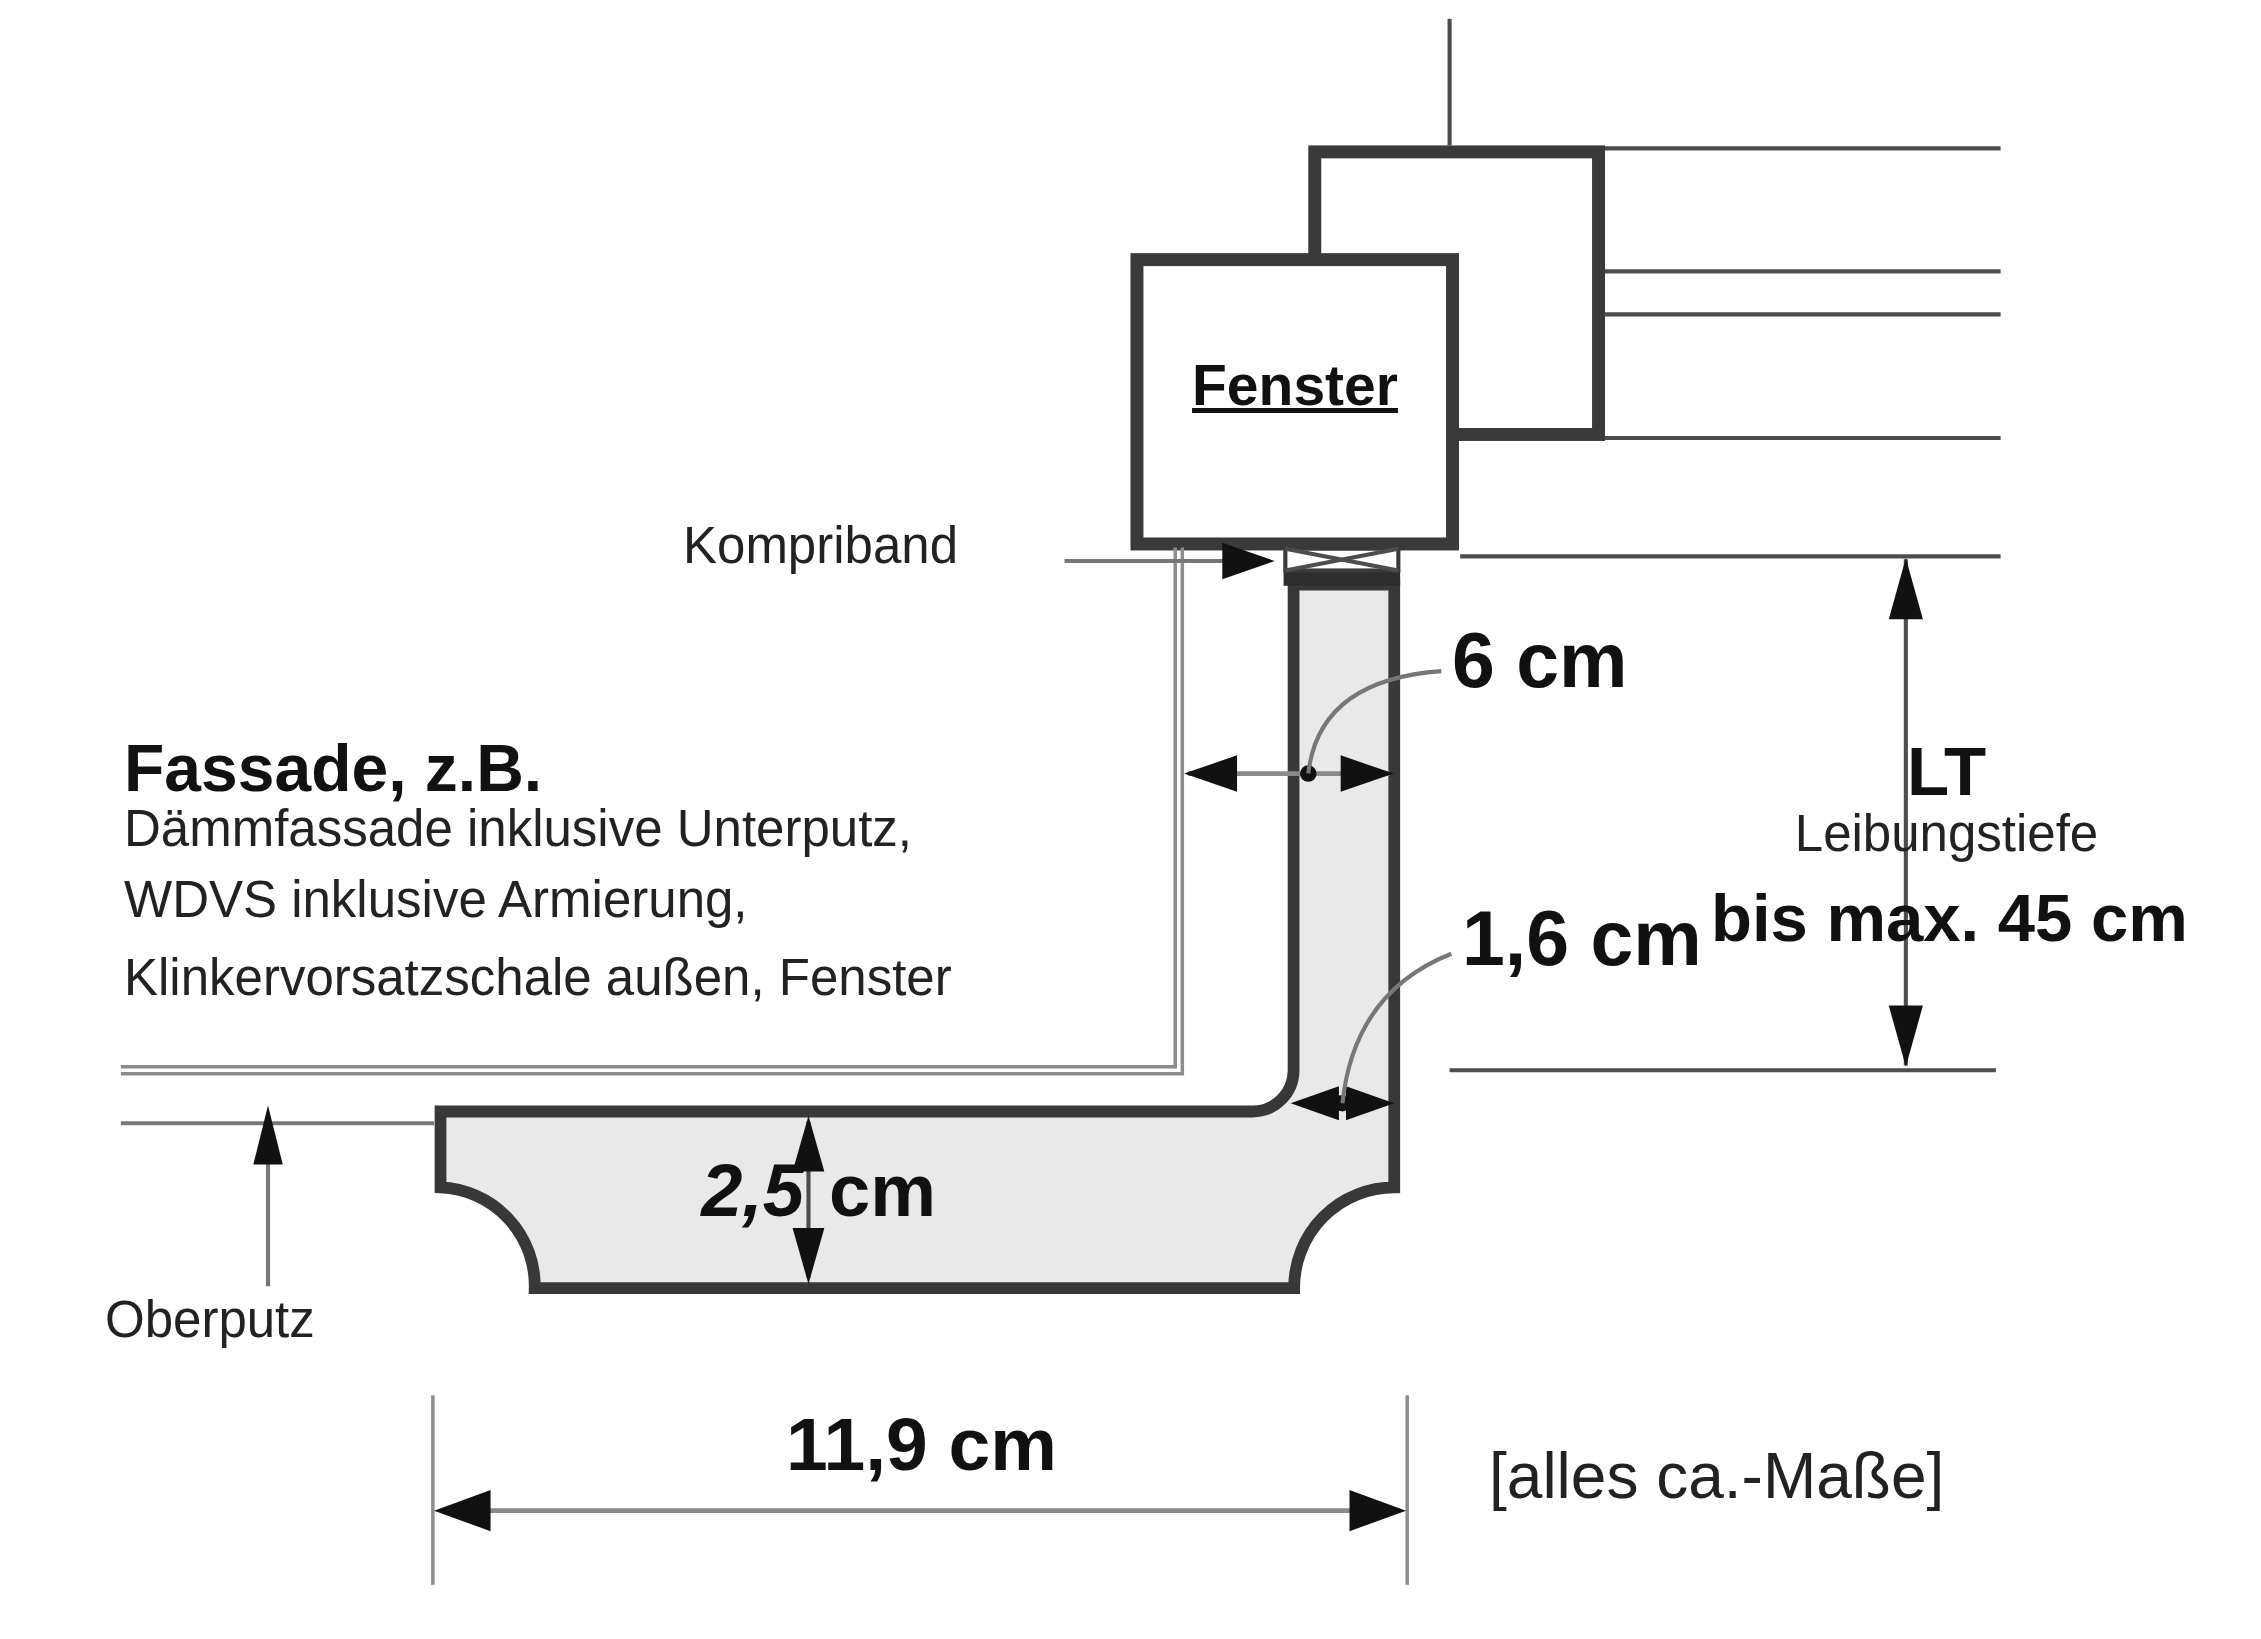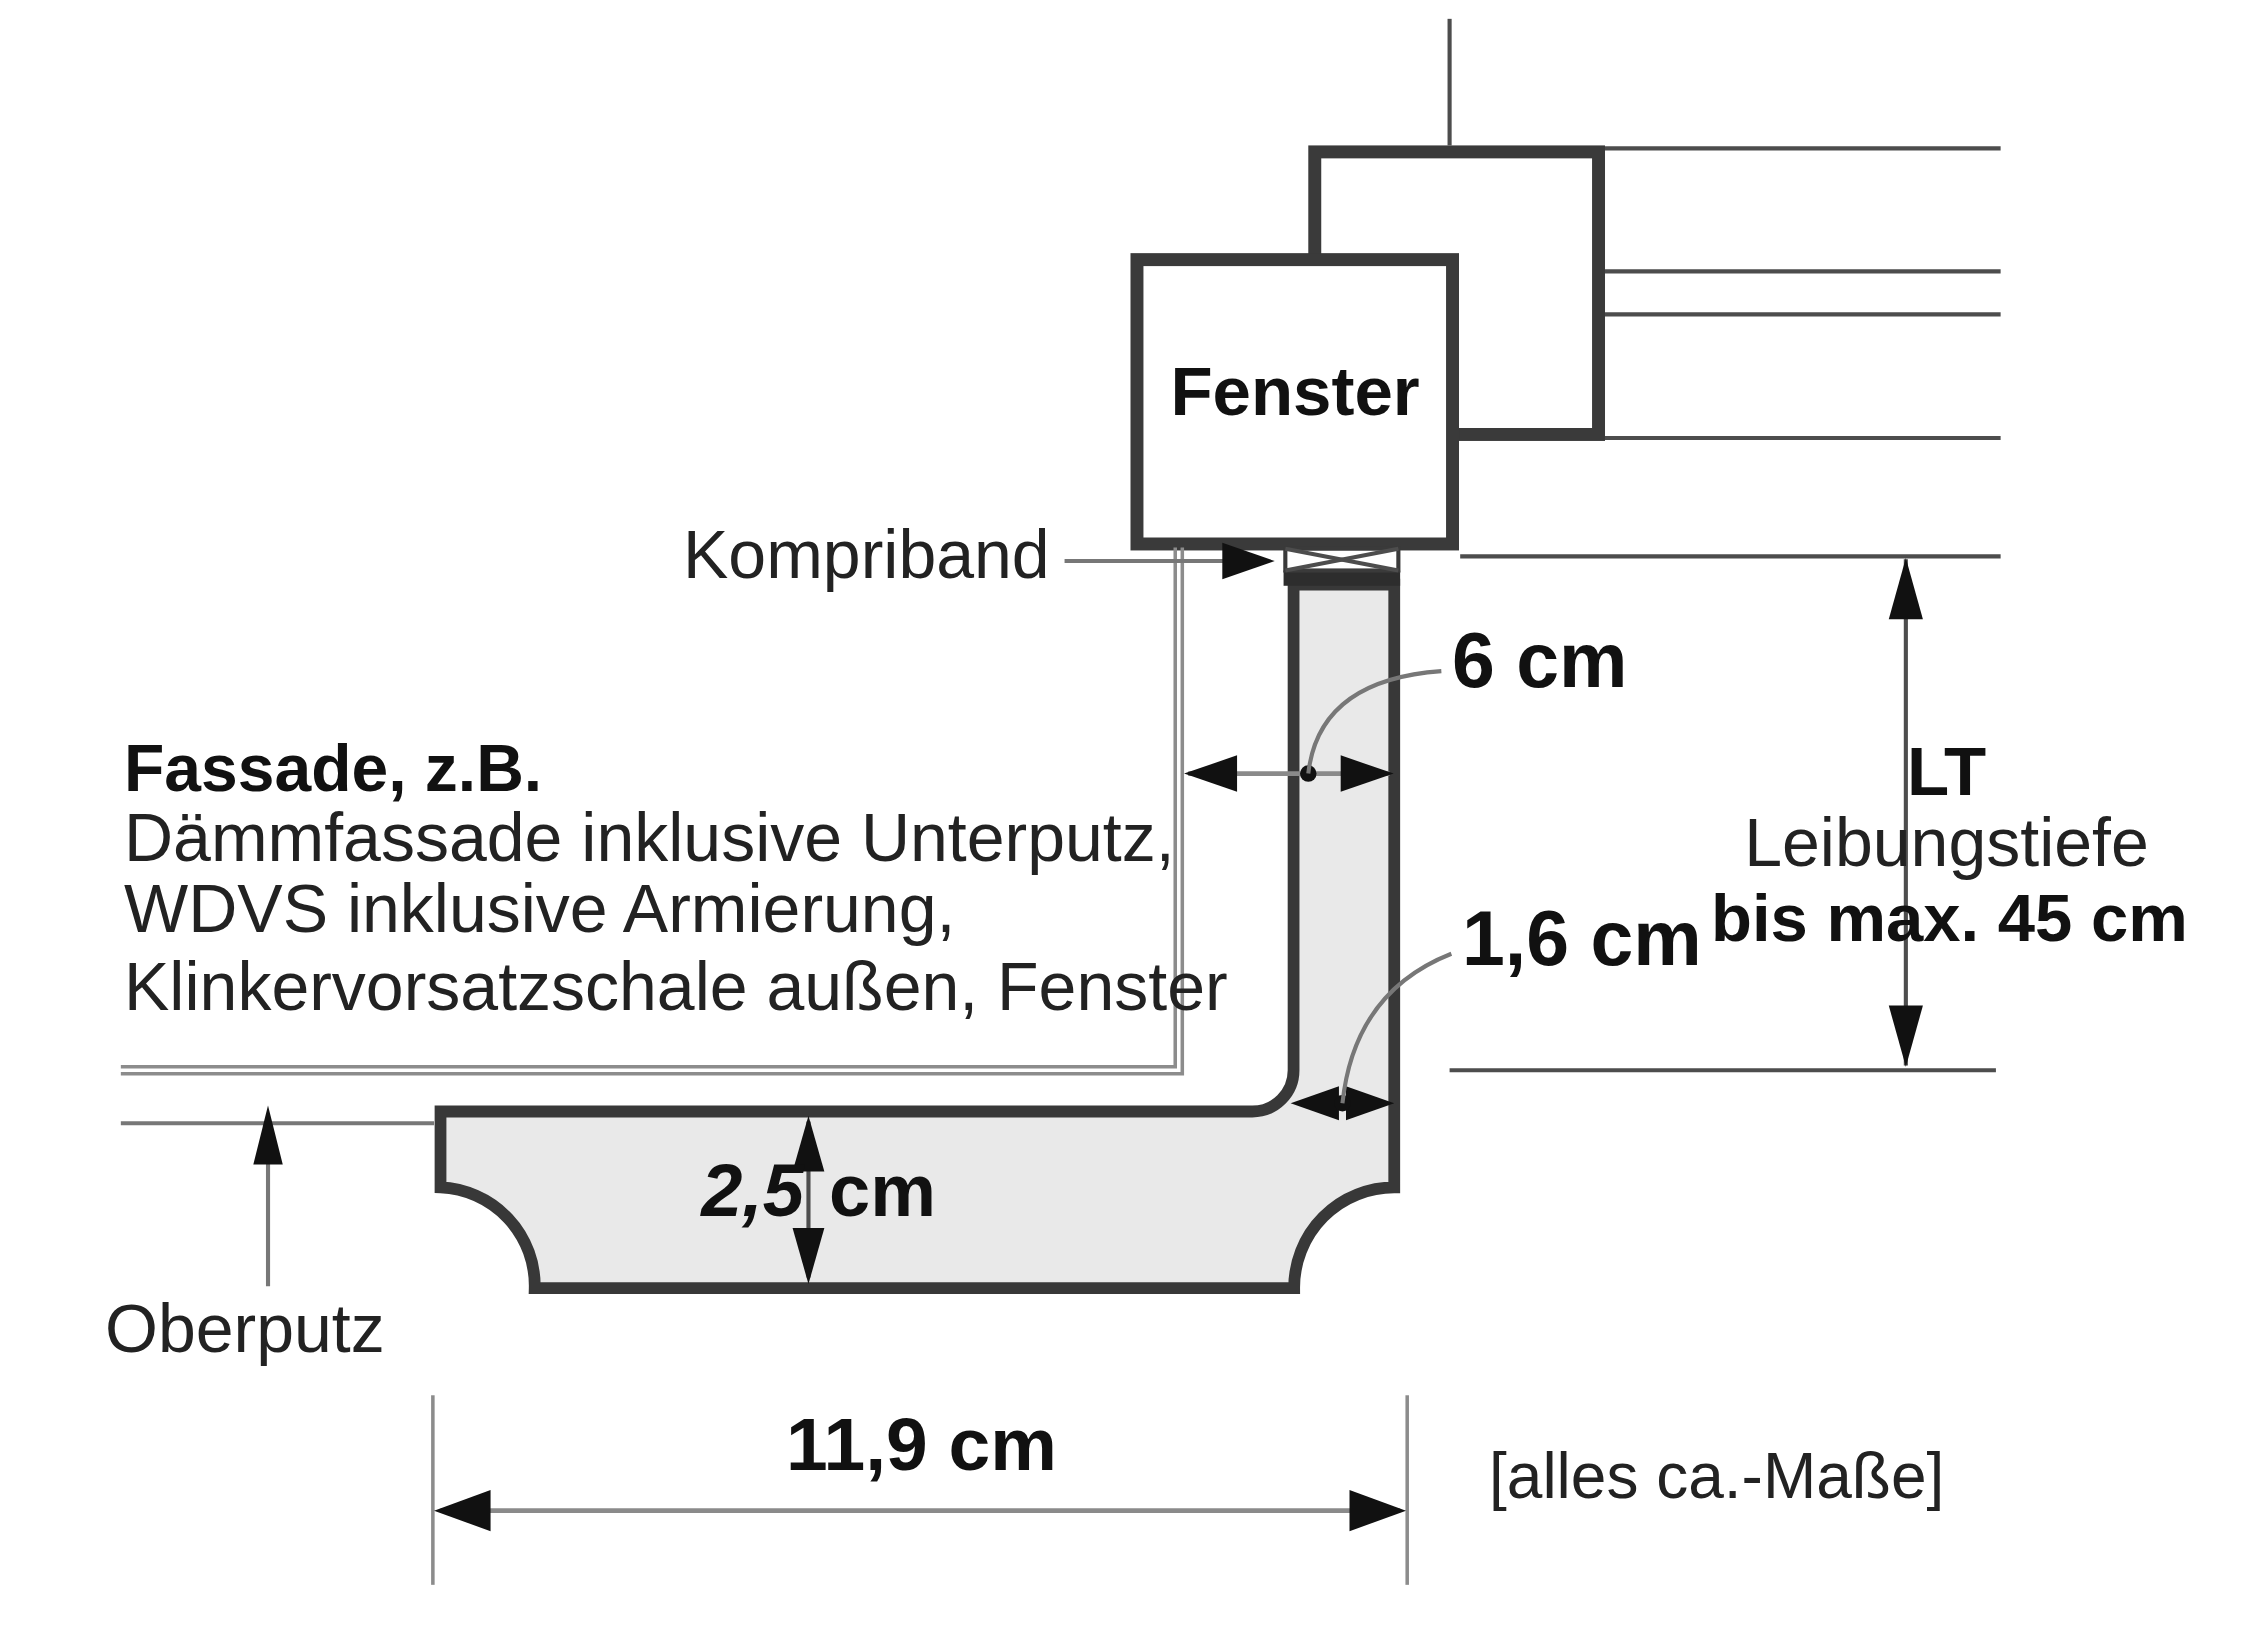--- a/index.html
+++ b/index.html
@@ -12,21 +12,21 @@
     --ink:#111111;
     --bg:#ffffff;
   }
   html,body{margin:0;padding:0;background:var(--bg);}
   #stage{
     position:relative;width:2261px;height:1639px;background:var(--bg);
     font-family:"Liberation Sans", sans-serif;color:var(--ink);overflow:hidden;
   }
   #drawing{position:absolute;left:0;top:0;width:2261px;height:1639px;}
   .txt{position:absolute;line-height:1;white-space:nowrap;color:var(--ink);}
-  .reg{font-size:68px;font-weight:400;color:#222;}
+  .reg{font-size:51px;font-weight:400;color:#222;}
   .big{font-size:77px;font-weight:700;}
   .bold{font-weight:700;}
   .center{text-align:center;}
   .right{text-align:right;}
   
   .frame{fill:#fff;stroke:var(--line-dark);stroke-width:22px;}
   .thin{stroke:var(--line-thin);stroke-width:7px;fill:none;}
   .lightline{stroke:var(--line-light);stroke-width:6px;fill:none;}
   .dimline{stroke:#8a8a8a;stroke-width:8px;fill:none;}
   .leaderline{stroke:var(--leader);stroke-width:7px;fill:none;}
@@ -94,21 +94,21 @@
     <polygon class="arrow" points="2388,2566 2292,2531 2292,2601"></polygon>
 
     <path class="thin" d="M3237,950 V1810"></path>
     <polygon class="arrow" points="3237,948 3208,1052 3266,1052"></polygon>
     <polygon class="arrow" points="3237,1812 3208,1708 3266,1708"></polygon>
 
     <path class="leaderline" d="M455,1965 V2185"></path>
     <polygon class="arrow" points="455,1878 430,1978 480,1978"></polygon>
   </svg>
 
-  <div class="txt bold" style="left:1137px;top:357px;width:316px;text-align:center;font-size:69px;">Fenster</div>
+  <div class="txt bold" style="left:1137px;top:357px;width:316px;text-align:center;font-size:57px;text-decoration:underline;">Fenster</div>
 
   <div class="txt reg" style="left:683px;top:520px;">Kompriband</div>
 
   <div class="txt bold" style="left:124px;top:735px;font-size:66px;">Fassade, z.B.</div>
   <div class="txt reg" style="left:124px;top:803px;">Dämmfassade inklusive Unterputz,</div>
   <div class="txt reg" style="left:124px;top:874px;">WDVS inklusive Armierung,</div>
   <div class="txt reg" style="left:124px;top:952px;">Klinkervorsatzschale außen, Fenster</div>
 
   <div class="txt big" style="left:1452px;top:622px;">6 cm</div>
 

